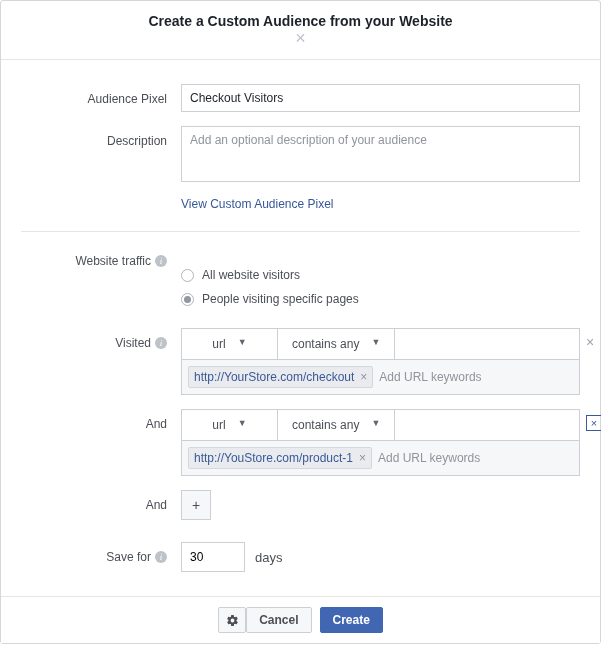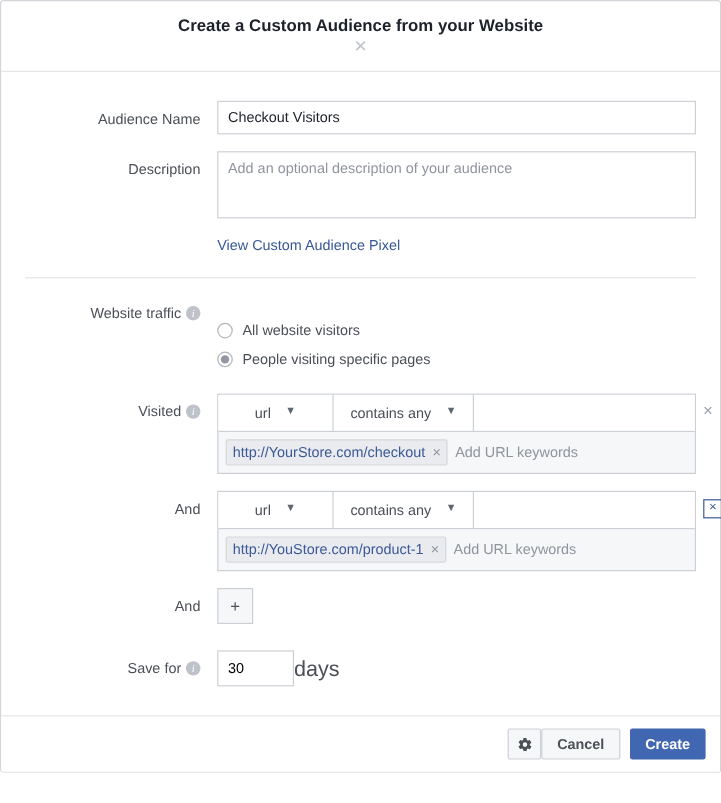--- a/index.html
+++ b/index.html
@@ -227,28 +227,29 @@
   }
   .days-input {
     width: 64px;
     border: 1px solid #ccd0d5;
     padding: 7px 8px;
     font-size: 12px;
     text-align: left;
     font-family: inherit;
   }
   .days-text {
-    color: #4b4f56;
-    font-size: 18px;
+    margin-left: 10px;
+    color: #4b4f56;
+    font-size: 13px;
   }
   .modal-footer {
     border-top: 1px solid #e5e5e5;
     padding: 10px 12px;
     display: flex;
-    justify-content: flex-end;
+    justify-content: center;
     align-items: center;
     background: #fff;
   }
   .gear-btn {
     width: 28px;
     height: 26px;
     border: 1px solid #ccd0d5;
     background: #f6f7f9;
     display: inline-flex;
     align-items: center;
@@ -282,21 +283,21 @@
 
 <div class="modal">
   <div class="modal-header">
     <h2>Create a Custom Audience from your Website</h2>
     <span class="close-btn">×</span>
   </div>
 
   <div class="modal-body">
 
     <div class="form-row">
-      <div class="form-label">Audience Name</div>
+      <div class="form-label">Audience Pixel</div>
       <div class="form-value">
         <input class="text-input" type="text" value="Checkout Visitors" style="">
       </div>
     </div>
 
     <div class="form-row" style="margin-bottom:6px;">
       <div class="form-label">Description</div>
       <div class="form-value">
         <textarea class="textarea-input" placeholder="Add an optional description of your audience" style=""></textarea>
       </div>

